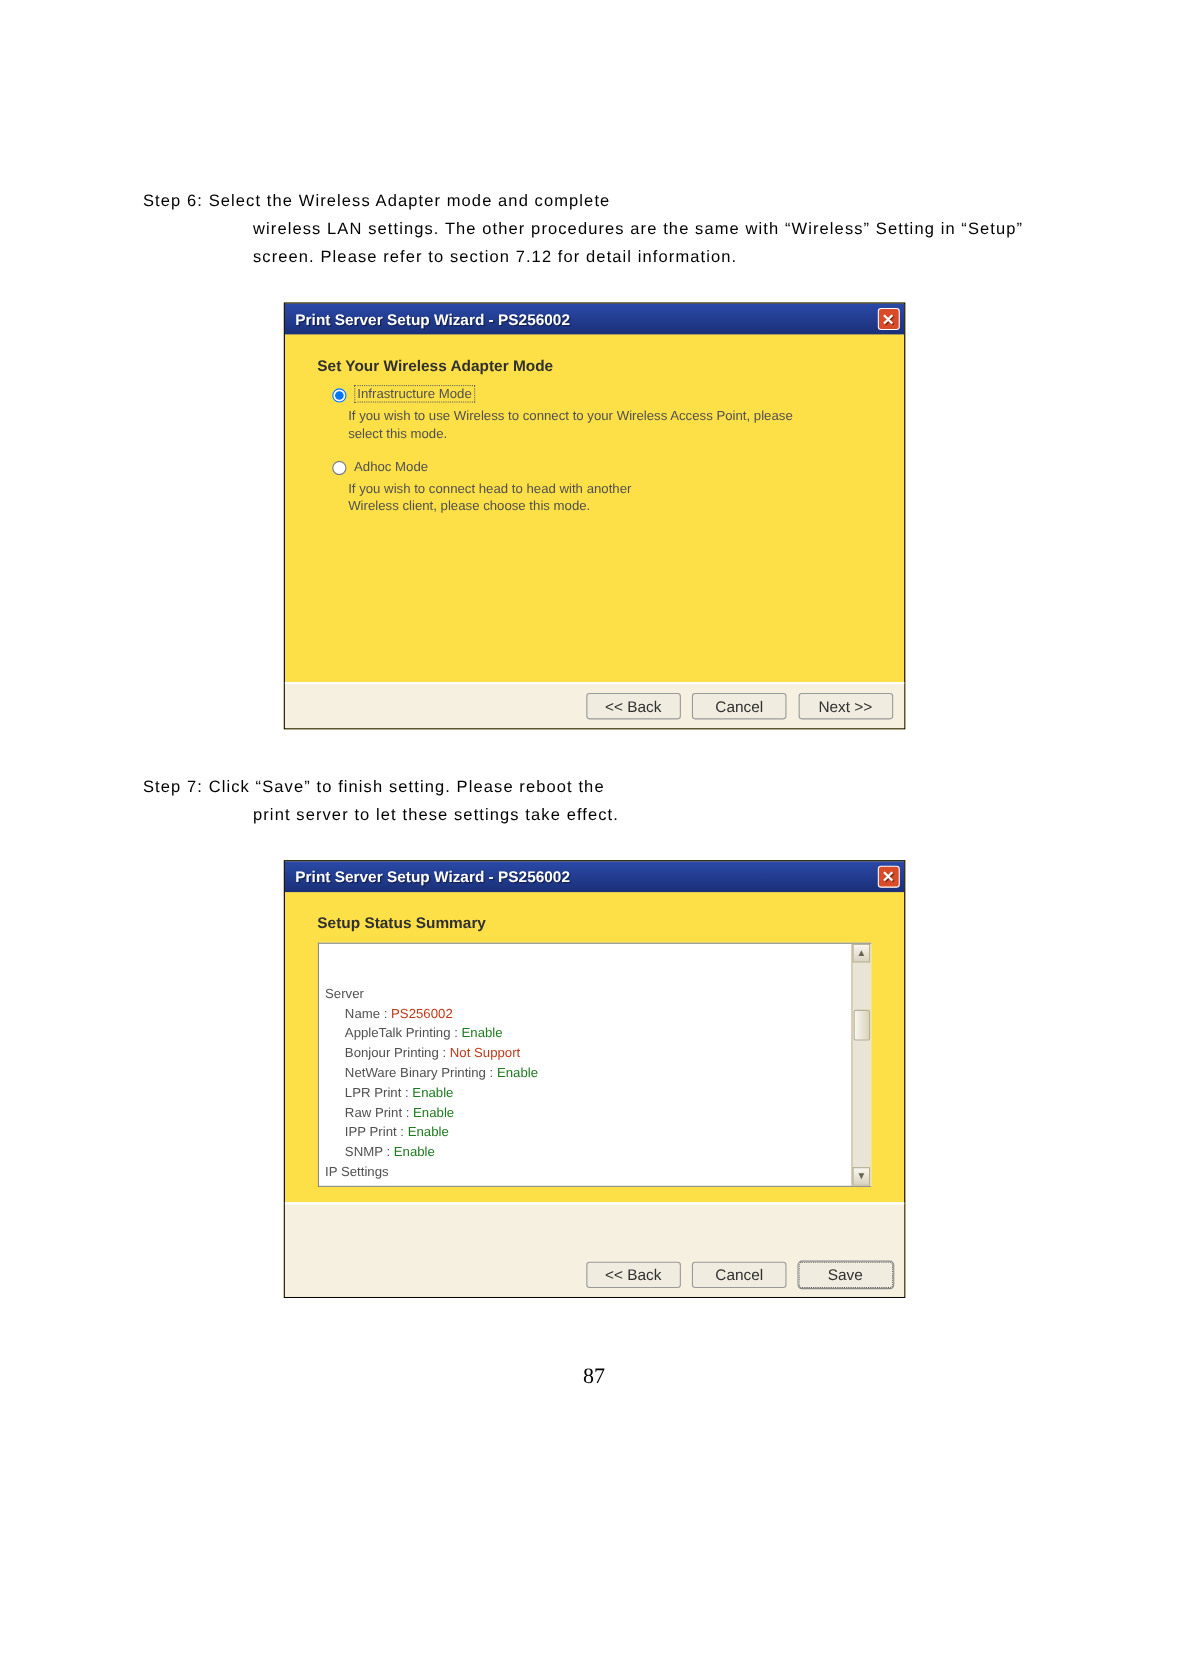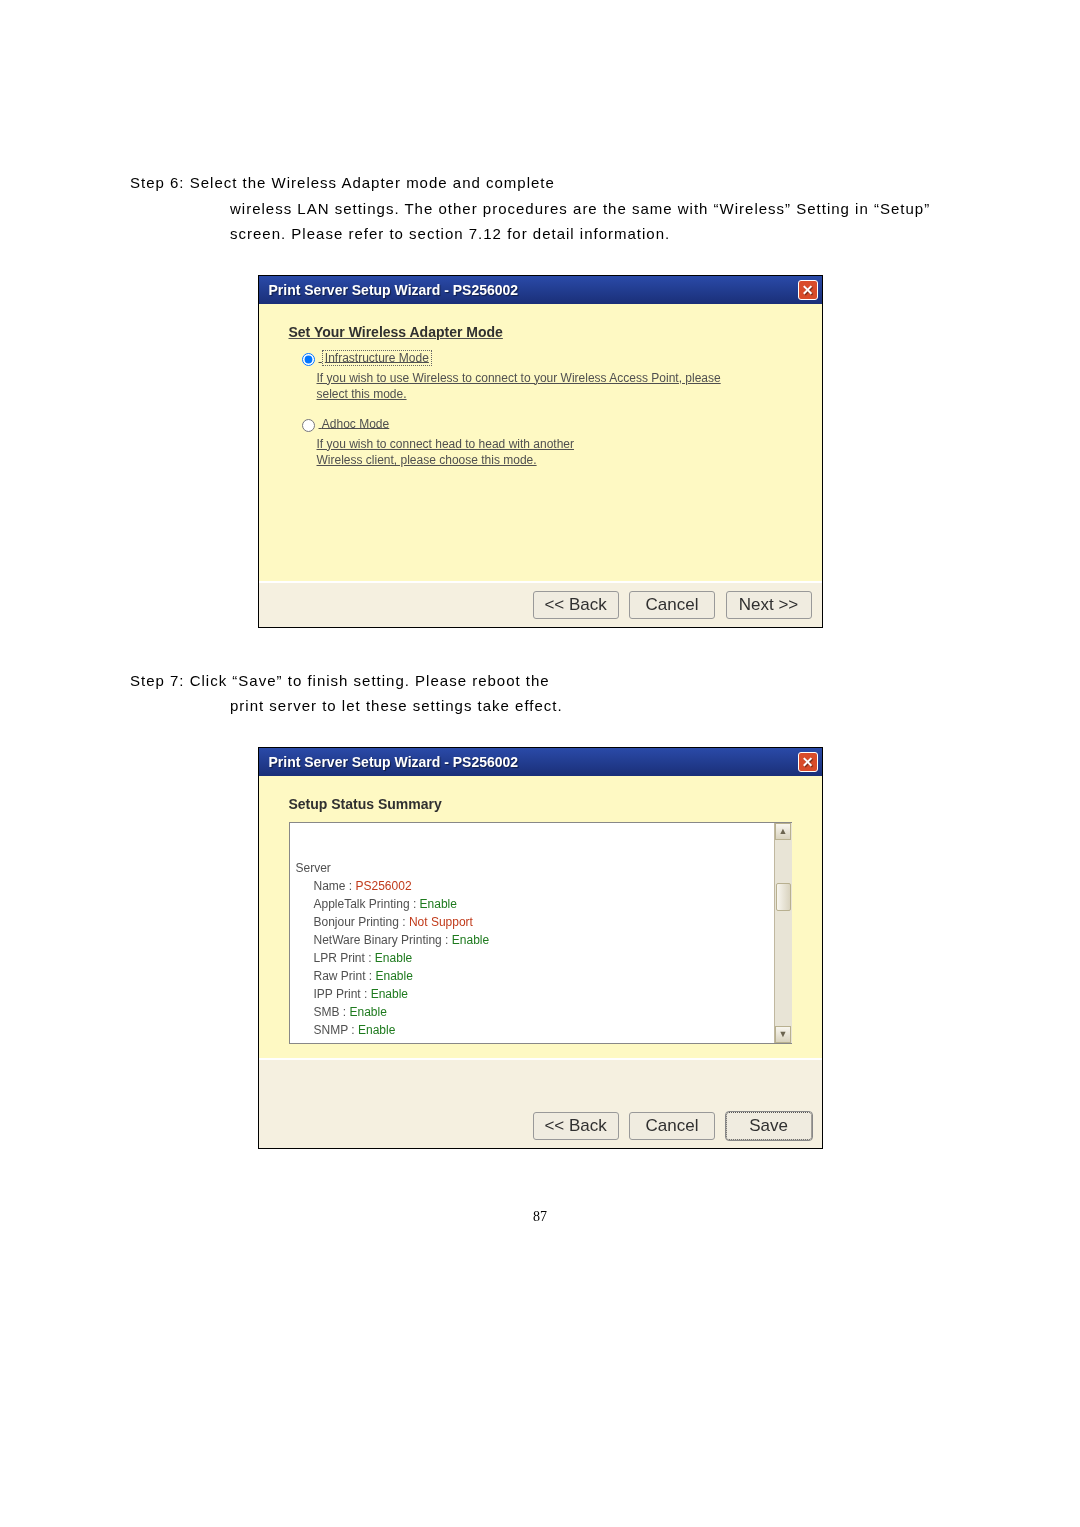--- a/index.html
+++ b/index.html
@@ -21,21 +21,21 @@
     margin-bottom: 28px;
   }
   .step-indent {
     display: block;
     padding-left: 100px;
   }
   .dialog {
     width: 565px;
     margin: 0 auto;
     border: 1px solid #000;
-    background: #fef9c3;
+    background: #fde047;
     position: relative;
     margin-bottom: 40px;
   }
   .dialog-title {
     background: linear-gradient(to bottom, #2a4aa8, #1a2f78);
     color: #fff;
     font-weight: bold;
     font-size: 14px;
     padding: 6px 10px;
     font-family: Verdana, sans-serif;
@@ -87,35 +87,34 @@
   }
   .radio-desc {
     margin-left: 28px;
     color: #505050;
     font-size: 12px;
     line-height: 1.35;
     margin-bottom: 14px;
     max-width: 420px;
   }
   .dialog-body.step6 {
-    height: 277px;
-    text-decoration: underline;
+    height: 316px;
   }
   .dialog-footer {
     border-top: 2px solid #fff;
     padding: 8px 10px;
     text-align: right;
     background: #f5f0e0;
   }
   .btn {
     display: inline-block;
     background: #f0ece0;
     border: 1px solid #999;
     border-radius: 3px;
-    font-size: 17px;
+    font-size: 14px;
     font-family: Verdana, sans-serif;
     padding: 3px 0;
     width: 86px;
     text-align: center;
     margin-left: 6px;
     color: #303030;
     cursor: pointer;
   }
   .btn.focused {
     border: 1px dotted #555;
@@ -173,21 +172,21 @@
     left: 1px;
     width: 15px;
     height: 28px;
     background: linear-gradient(to right,#f8f6ef,#d9d3bf);
     border: 1px solid #b8b090;
     border-radius: 2px;
   }
   .page-num {
     text-align: center;
     font-family: "Times New Roman", serif;
-    font-size: 14px;
+    font-size: 20px;
     margin-top: 60px;
   }
 </style>
 </head>
 <body>
 
 <div class="page">
 
   <div class="step-text">
     <span>Step 6: </span><span>Select the Wireless Adapter mode and complete </span>
@@ -237,21 +236,20 @@
       <div class="summary-box">
         <div class="summary-content">
           <div class="summary-line">Server</div>
           <div class="summary-line indent"><span>Name : </span><span class="val-name">PS256002</span></div>
           <div class="summary-line indent"><span>AppleTalk Printing : </span><span class="val-enable">Enable</span></div>
           <div class="summary-line indent"><span>Bonjour Printing : </span><span class="val-nots">Not Support</span></div>
           <div class="summary-line indent"><span>NetWare Binary Printing : </span><span class="val-enable">Enable</span></div>
           <div class="summary-line indent"><span>LPR Print : </span><span class="val-enable">Enable</span></div>
           <div class="summary-line indent"><span>Raw Print : </span><span class="val-enable">Enable</span></div>
           <div class="summary-line indent"><span>IPP Print : </span><span class="val-enable">Enable</span></div>
-          <div class="summary-line indent"><span>SMB : </span><span class="val-enable">Enable</span></div>
           <div class="summary-line indent"><span>SNMP : </span><span class="val-enable">Enable</span></div>
           <div class="summary-line">IP Settings</div>
         </div>
         <div class="scrollbar">
           <div class="scroll-arrow up">▲</div>
           <div class="scroll-thumb"></div>
           <div class="scroll-arrow down">▼</div>
         </div>
       </div>
     </div>

